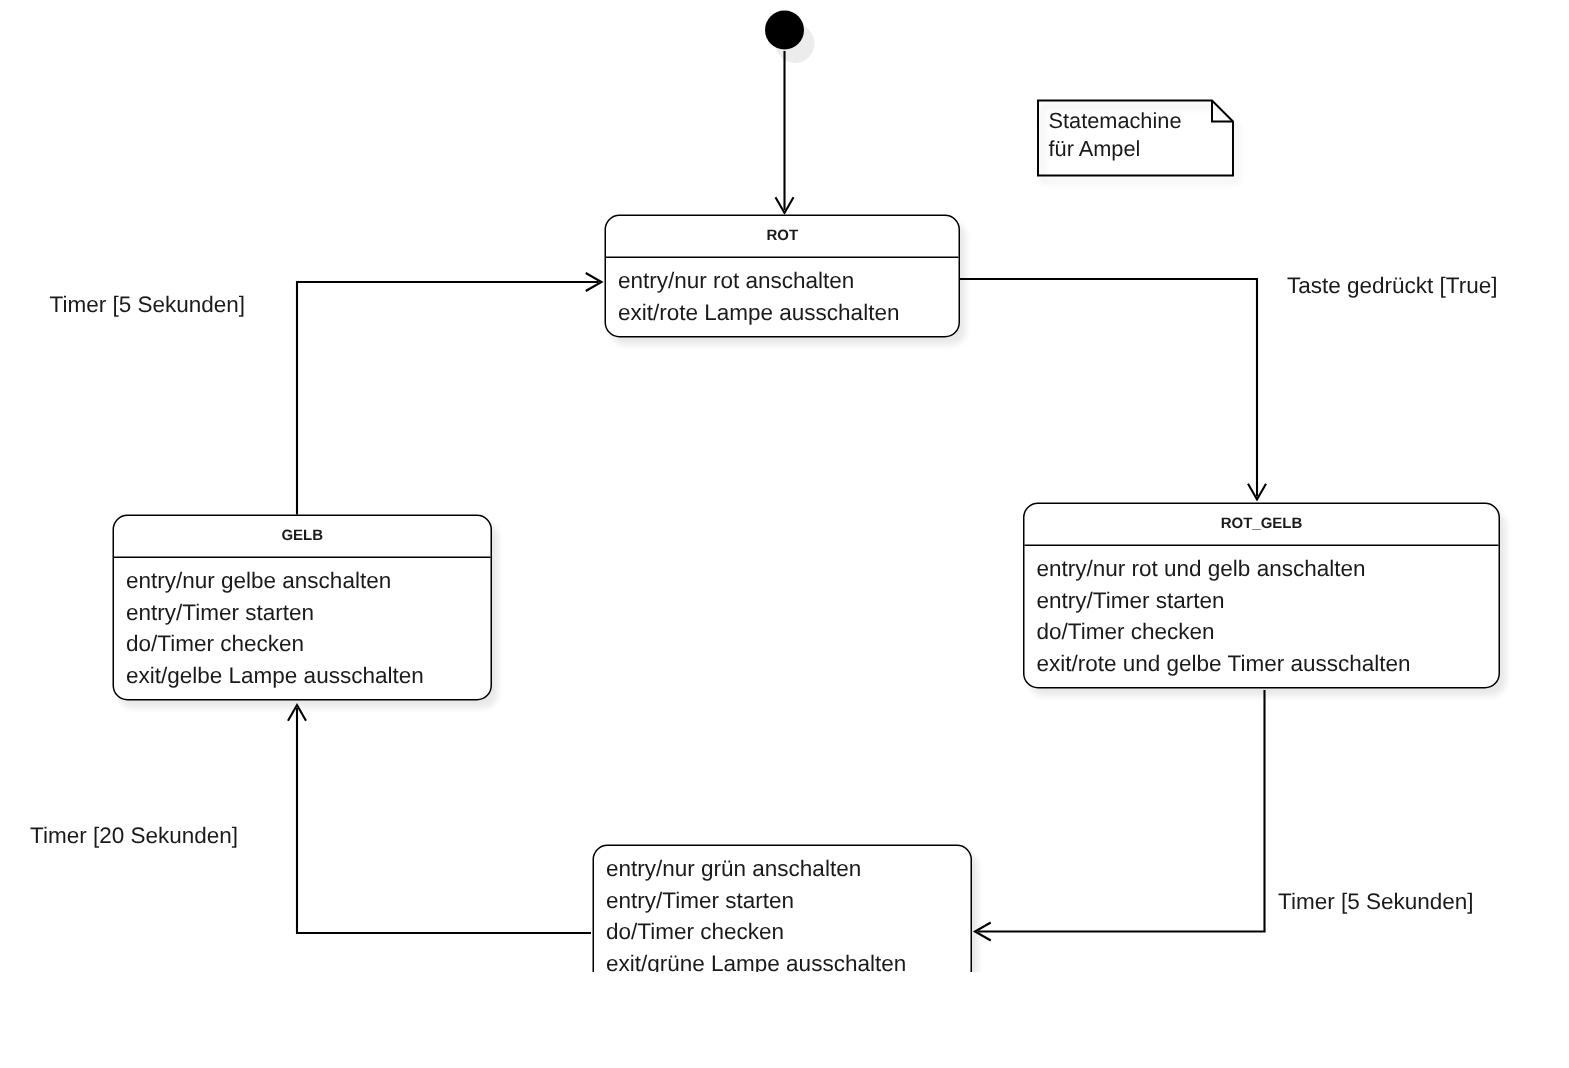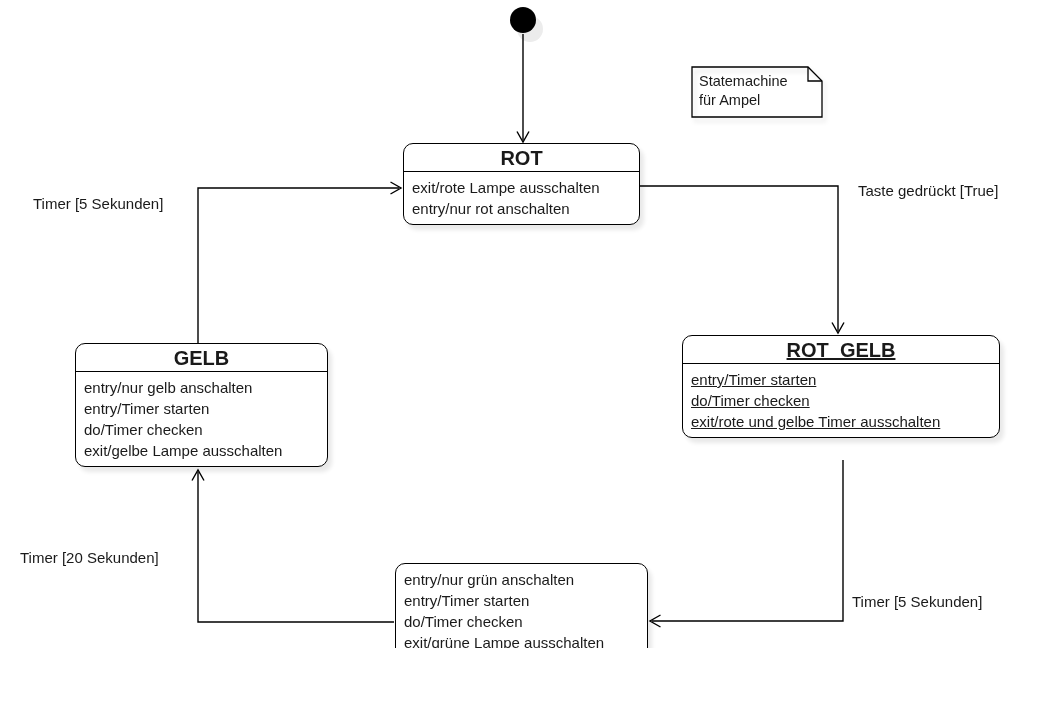--- a/index.html
+++ b/index.html
@@ -28,21 +28,21 @@
   .note-fold { fill: none; }
   .state {
     position: absolute;
     box-sizing: border-box;
     background: #ffffff;
     border: 1.5px solid #000000;
     border-radius: 10px;
     box-shadow: 4px 5px 4px rgba(0,0,0,0.09);
   }
   .state-title {
-    font-size: 20px;
+    font-size: 10px;
     font-weight: bold;
     line-height: 18px;
     text-align: center;
     padding: 5px 8px 4px 8px;
     border-bottom: 1.5px solid #000000;
     white-space: nowrap;
   }
   .state-body {
     padding: 5px 8px;
     font-size: 15px;
@@ -108,38 +108,39 @@
   </svg>
 
   <div class="note-text">
     <div>Statemachine</div>
     <div>für Ampel</div>
   </div>
 
   <div class="state" style="left:403px; top:143px; width:237px;">
     <div class="state-title">ROT</div>
     <div class="state-body">
+      <div class="action">entry/nur rot anschalten</div>
       <div class="action">exit/rote Lampe ausschalten</div>
-      <div class="action">entry/nur rot anschalten</div>
     </div>
   </div>
 
-  <div class="state" style="left:682px; top:335px; width:318px;text-decoration:underline;">
+  <div class="state" style="left:682px; top:335px; width:318px;">
     <div class="state-title">ROT_GELB</div>
     <div class="state-body">
+      <div class="action">entry/nur rot und gelb anschalten</div>
       <div class="action">entry/Timer starten</div>
       <div class="action">do/Timer checken</div>
       <div class="action">exit/rote und gelbe Timer ausschalten</div>
     </div>
   </div>
 
   <div class="state" style="left:75px; top:343px; width:253px;">
     <div class="state-title">GELB</div>
     <div class="state-body">
-      <div class="action">entry/nur gelb anschalten</div>
+      <div class="action">entry/nur gelbe anschalten</div>
       <div class="action">entry/Timer starten</div>
       <div class="action">do/Timer checken</div>
       <div class="action">exit/gelbe Lampe ausschalten</div>
     </div>
   </div>
 
   <div class="state" style="left:395px; top:563px; width:253px;">
     <div class="state-body">
       <div class="action">entry/nur grün anschalten</div>
       <div class="action">entry/Timer starten</div>

